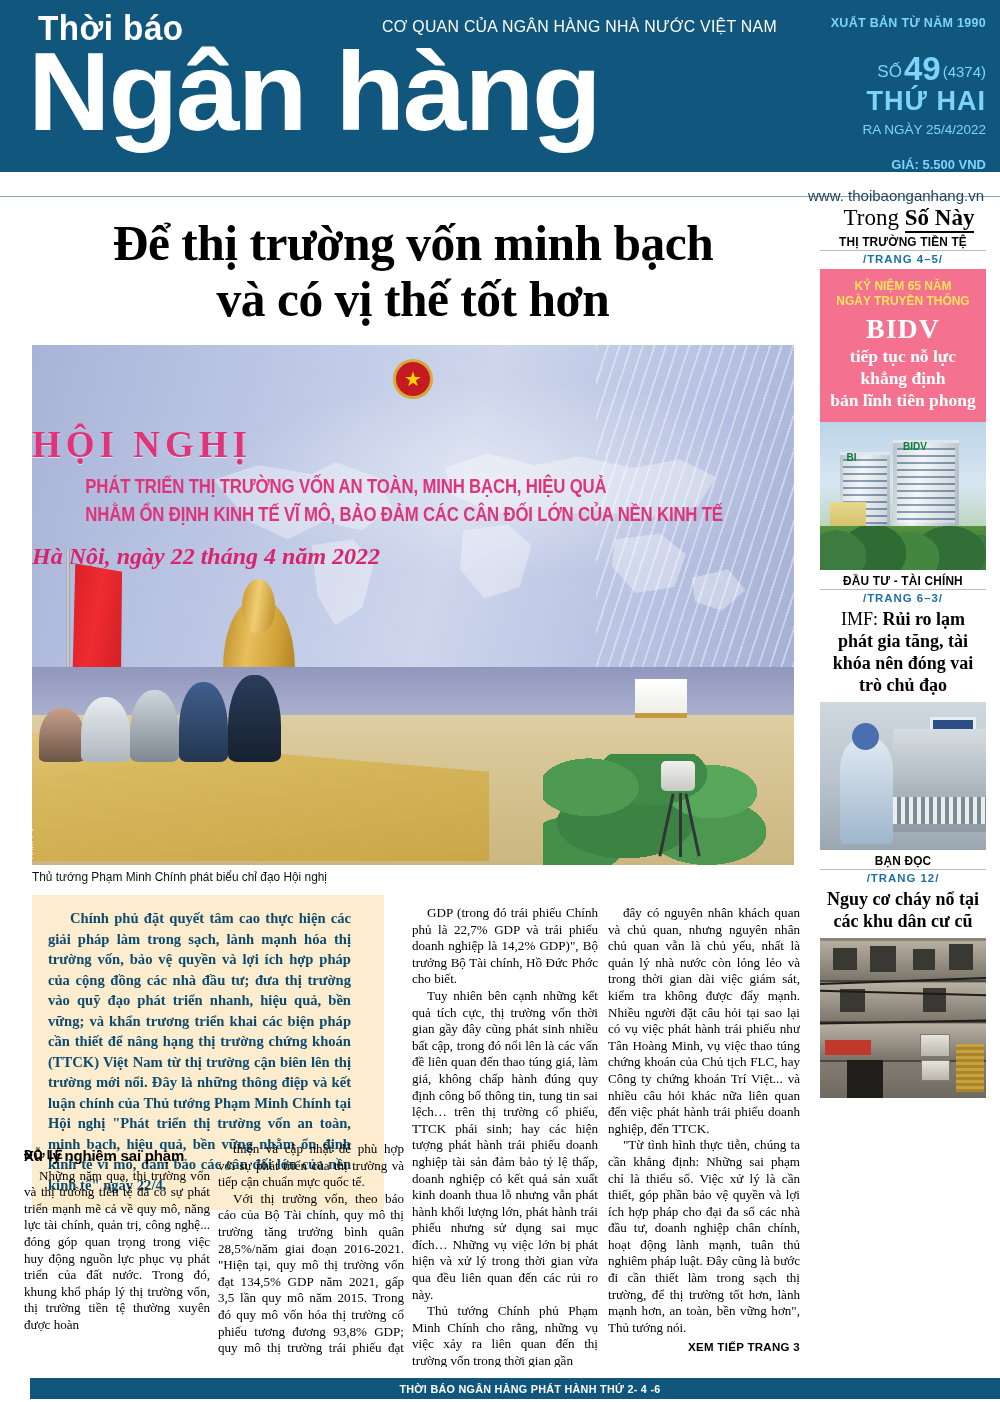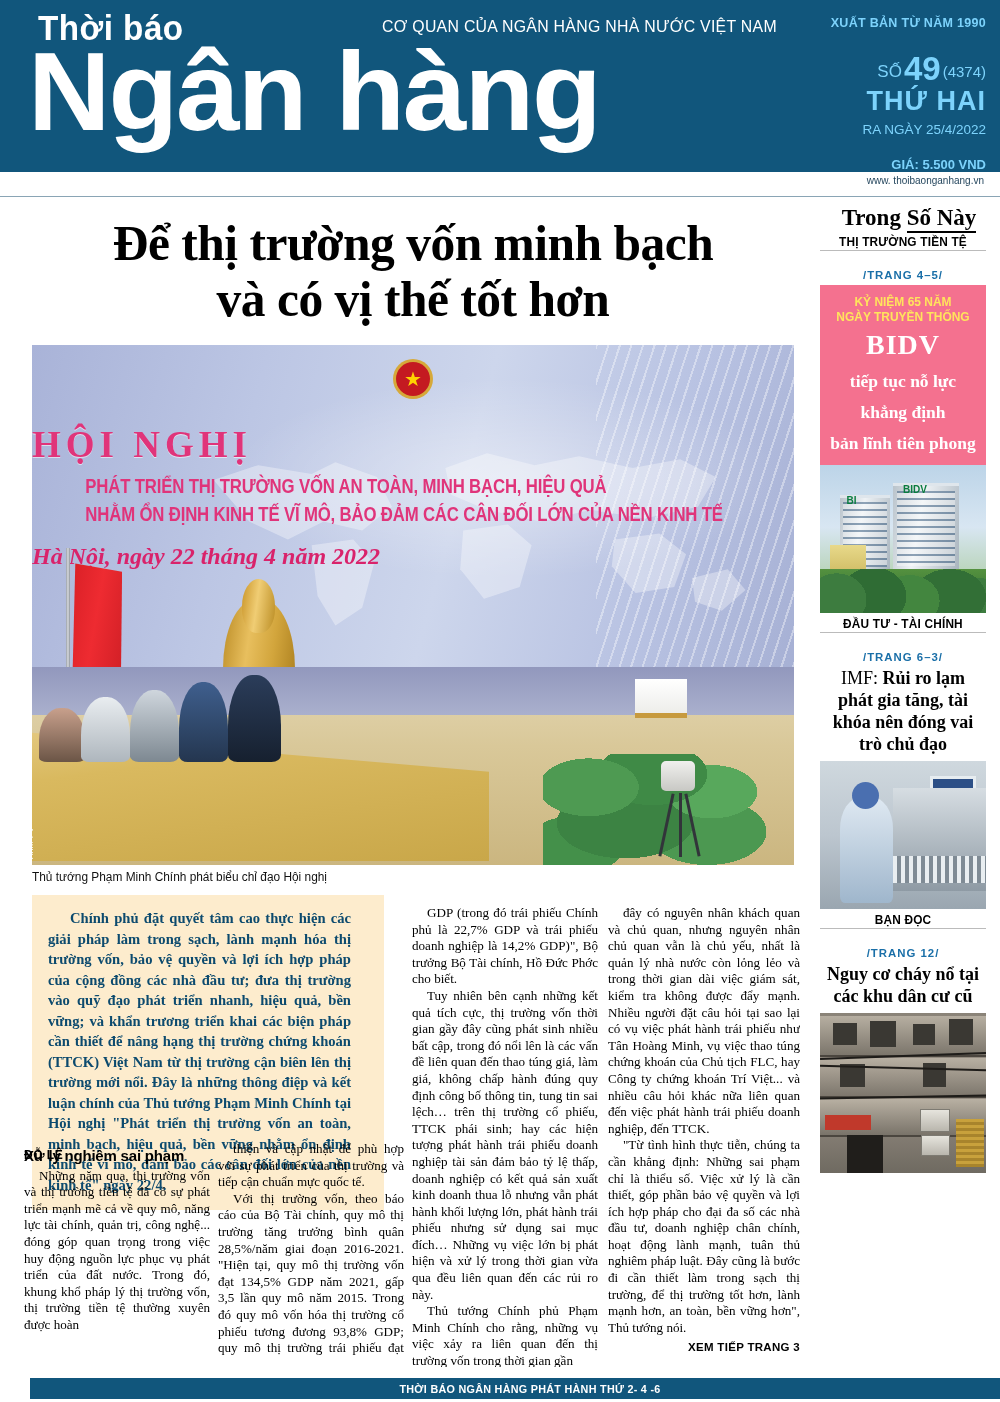--- a/index.html
+++ b/index.html
@@ -61,22 +61,22 @@
   .mh-issue .paren{font-size:15px;}
   .mh-day{font-size:27px;font-weight:bold;letter-spacing:1px;margin-top:-2px;white-space:nowrap;}
   .mh-date{font-size:13.5px;margin-top:5px;white-space:nowrap;}
   .mh-price{font-size:13px;font-weight:bold;margin-top:20px;white-space:nowrap;}
 
   .urlbar{
     position:absolute;left:0;top:172px;width:1000px;height:24px;
     background:#ffffff;border-bottom:1px solid #8aa5b5;
   }
   .urlbar span{
-    position:absolute;right:16px;top:3px;
-    font-size:10px;color:#1c3f57;
+    position:absolute;right:16px;top:15px;
+    font-size:15px;color:#1c3f57;
   }
 
   
   .main{
     position:absolute;left:18px;top:205px;width:790px;
   }
   .headline{
     text-align:center;
     font-family:"Liberation Serif", serif;
     font-weight:bold;
@@ -267,32 +267,32 @@
 
   
   .sidebar{
     position:absolute;left:820px;top:205px;width:166px;
   }
   .sb-trong{
     text-align:center;
     font-family:"Liberation Serif", serif;
     font-size:23px;margin-bottom:4px;color:#000;
   }
-  .sb-trong .lite{font-weight:bold;margin-left:12px;}
+  .sb-trong .lite{font-weight:normal;margin-left:12px;}
   .sb-trong .bold{font-weight:bold;border-bottom:2px solid #000;padding-bottom:1px;}
   .sb-sect{
     text-align:center;font-family:"Liberation Sans", sans-serif;
     font-weight:bold;font-size:12.6px;letter-spacing:0.2px;
     margin-top:4px;transform:scaleX(0.94);
   }
   .sb-pg{
     text-align:center;font-family:"Liberation Sans", sans-serif;
     font-weight:bold;font-size:11.4px;color:#1a6fa8;
     letter-spacing:1px;margin:1px 0 4px 0;
-    border-top:1px solid #bbb;padding-top:18px;
+    border-top:1px solid #bbb;padding-top:2px;
   }
   .sb-head{
     text-align:center;font-family:"Liberation Serif", serif;
     font-size:18px;line-height:22px;margin:4px 2px 6px 2px;
     color:#000;
   }
   .sb-head b{font-weight:bold;}
   .sb-head .thin{font-weight:normal;}
 
   .bidvbox{
@@ -302,21 +302,21 @@
     color:#ffe45c;font-family:"Liberation Sans", sans-serif;
     font-weight:bold;font-size:12.6px;line-height:15px;
     transform:scaleX(0.95);
   }
   .bidv-name{
     color:#ffffff;font-family:"Liberation Serif", serif;font-weight:bold;
     font-size:28px;line-height:32px;margin-top:4px;letter-spacing:1px;
   }
   .bidv-l2{
     color:#ffffff;font-family:"Liberation Serif", serif;font-weight:bold;
-    font-size:17.5px;line-height:21px;margin-top:10px;
+    font-size:17.5px;line-height:21px;margin-top:1px;
   }
 
   .sbimg{width:100%;height:148px;display:block;overflow:hidden;position:relative;}
 
   
   .img-bidv{background:linear-gradient(180deg,#bcd4e8 0%,#d8e6f2 42%,#9fc58a 100%);}
   .img-bidv .tw{
     position:absolute;bottom:28%;background:linear-gradient(100deg,#b9c3cb,#eef2f5 40%,#a8b4be);
     border-top:3px solid #dfe6ec;
   }

